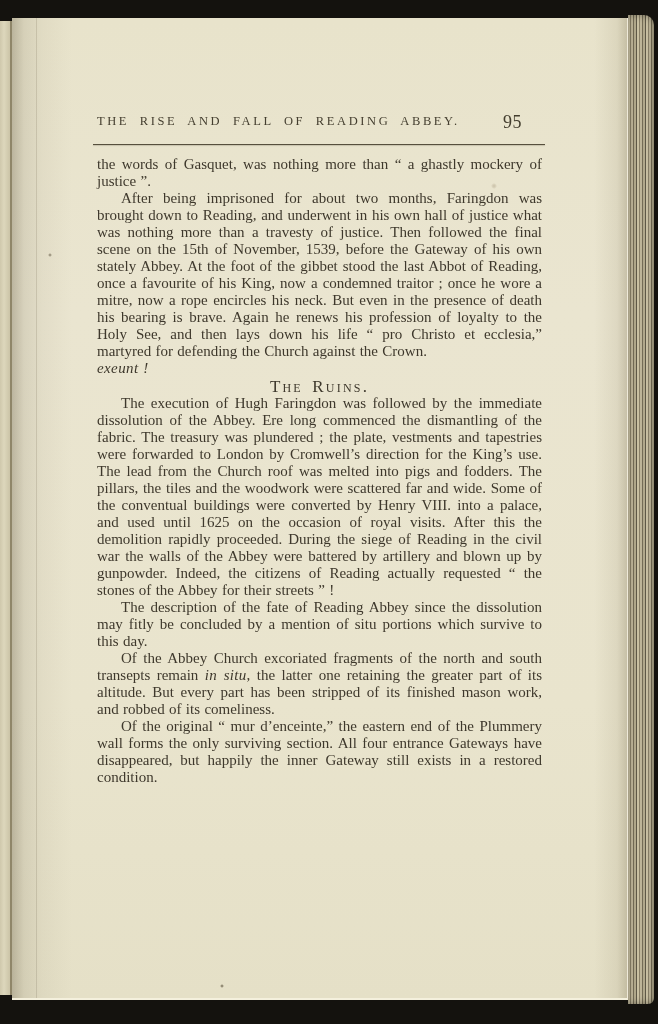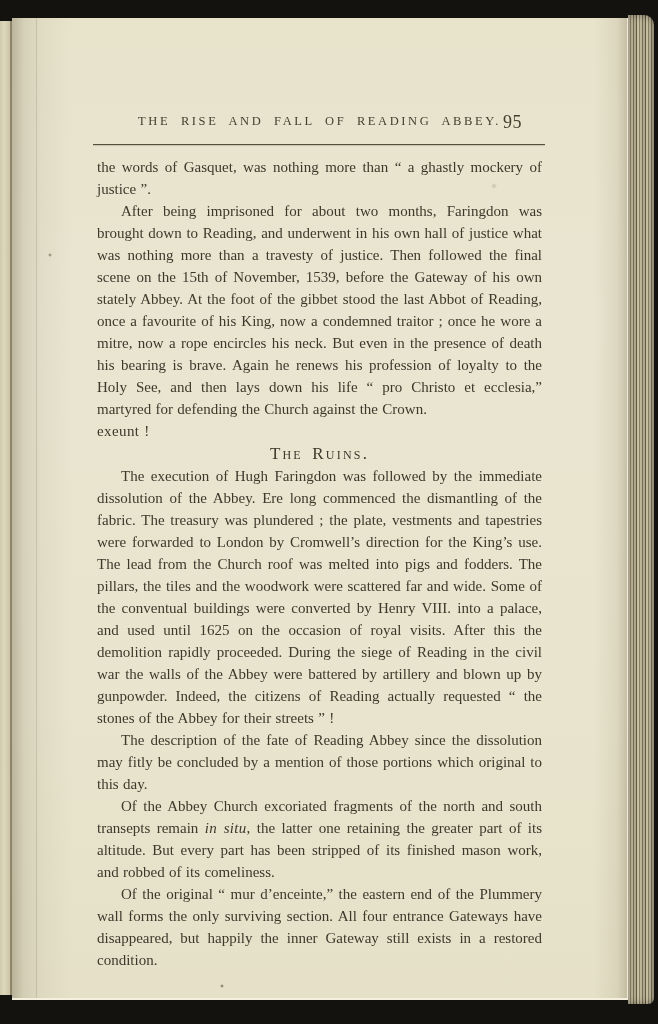--- a/index.html
+++ b/index.html
@@ -58,42 +58,42 @@
       #5e5846 8px, #5e5846 9px);
     box-shadow:inset 0 0 7px rgba(0,0,0,.38);
   }
 
   
   .content {
     position:absolute; left:85px; top:96px; width:445px;
     color:#3e382c;
   }
   .running-head {
-    position:relative; text-align:center;
+    position:relative; text-align:left;
     font-size:12.5px; letter-spacing:2.6px; word-spacing:5px;
     color:#443e2f; white-space:nowrap;
   }
   .rh-page {
     position:absolute; right:20px; top:-2px;
     font-size:18px; letter-spacing:.5px; word-spacing:0;
   }
   .rule {
     margin:15px -3px 0 -4px; height:1px;
     background:#564f3d;
     box-shadow:0 1px 1px rgba(86,79,61,.25);
   }
   .body-text {
     margin-top:11px;
-    font-size:15px; line-height:22px;
+    font-size:15px; line-height:17px;
     text-align:justify; word-spacing:.6px;
   }
   .body-text p { text-indent:24px; }
   .body-text p.noindent { text-indent:0; }
   .p3-lead { text-indent:24px; word-spacing:2.6px; }
-  .p3-italic { letter-spacing:.4px; }
+  .p3-italic { font-style:italic; letter-spacing:.4px; }
   .section-heading {
     font-weight:normal; font-variant:small-caps; text-align:center;
     font-size:17px; letter-spacing:2.2px; word-spacing:3px;
     margin:1px 0 0; color:#3e382c;
   }
   .body-text i { letter-spacing:.3px; }
 </style>
 </head>
 <body>
 
@@ -119,21 +119,21 @@
         <p class="noindent">the words of Gasquet, was nothing more than “ a ghastly mockery of justice ”.</p>
         <p>After being imprisoned for about two months, Faringdon was brought down to Reading, and underwent in his own hall of justice what was nothing more than a travesty of justice.  Then followed the final scene on the 15th of November, 1539, before the Gateway of his own stately Abbey.  At the foot of the gibbet stood the last Abbot of Reading, once a favourite of his King, now a condemned traitor ; once he wore a mitre, now a rope encircles his neck.  But even in the presence of death his bearing is brave.  Again he renews his profession of loyalty to the Holy See, and then lays down his life “ pro Christo et ecclesia,” martyred for defending the Church against the Crown.</p>
 
         <div>
           <div class="p3-italic">exeunt !</div>
         </div>
 
         <h2 class="section-heading">The Ruins.</h2>
 
         <p>The execution of Hugh Faringdon was followed by the immediate dissolution of the Abbey.  Ere long commenced the dismantling of the fabric.  The treasury was plundered ; the plate, vestments and tapestries were forwarded to London by Cromwell’s direction for the King’s use.  The lead from the Church roof was melted into pigs and fodders.  The pillars, the tiles and the woodwork were scattered far and wide.  Some of the conventual buildings were converted by Henry VIII. into a palace, and used until 1625 on the occasion of royal visits.  After this the demolition rapidly proceeded.  During the siege of Reading in the civil war the walls of the Abbey were battered by artillery and blown up by gunpowder.  Indeed, the citizens of Reading actually requested “ the stones of the Abbey for their streets ” !</p>
-        <p>The description of the fate of Reading Abbey since the dissolution may fitly be concluded by a mention of those portions which original to this day.</p>
+        <p>The description of the fate of Reading Abbey since the dissolution may fitly be concluded by a mention of situ portions which survive to this day.</p>
         <p><span>Of the Abbey Church excoriated fragments of the north and south transepts remain </span><i>in situ</i><span>, the latter one retaining the greater part of its altitude.  But every part has been stripped of its finished mason work, and robbed of its comeliness.</span></p>
         <p>Of the original “ mur d’enceinte,” the eastern end of the Plummery wall forms the only surviving section.  All four entrance Gateways have disappeared, but happily the inner Gateway still exists in a restored condition.</p>
       </div>
     </div>
   </div>
 
   <div class="edge-stack"></div>
 
 </div>
 

